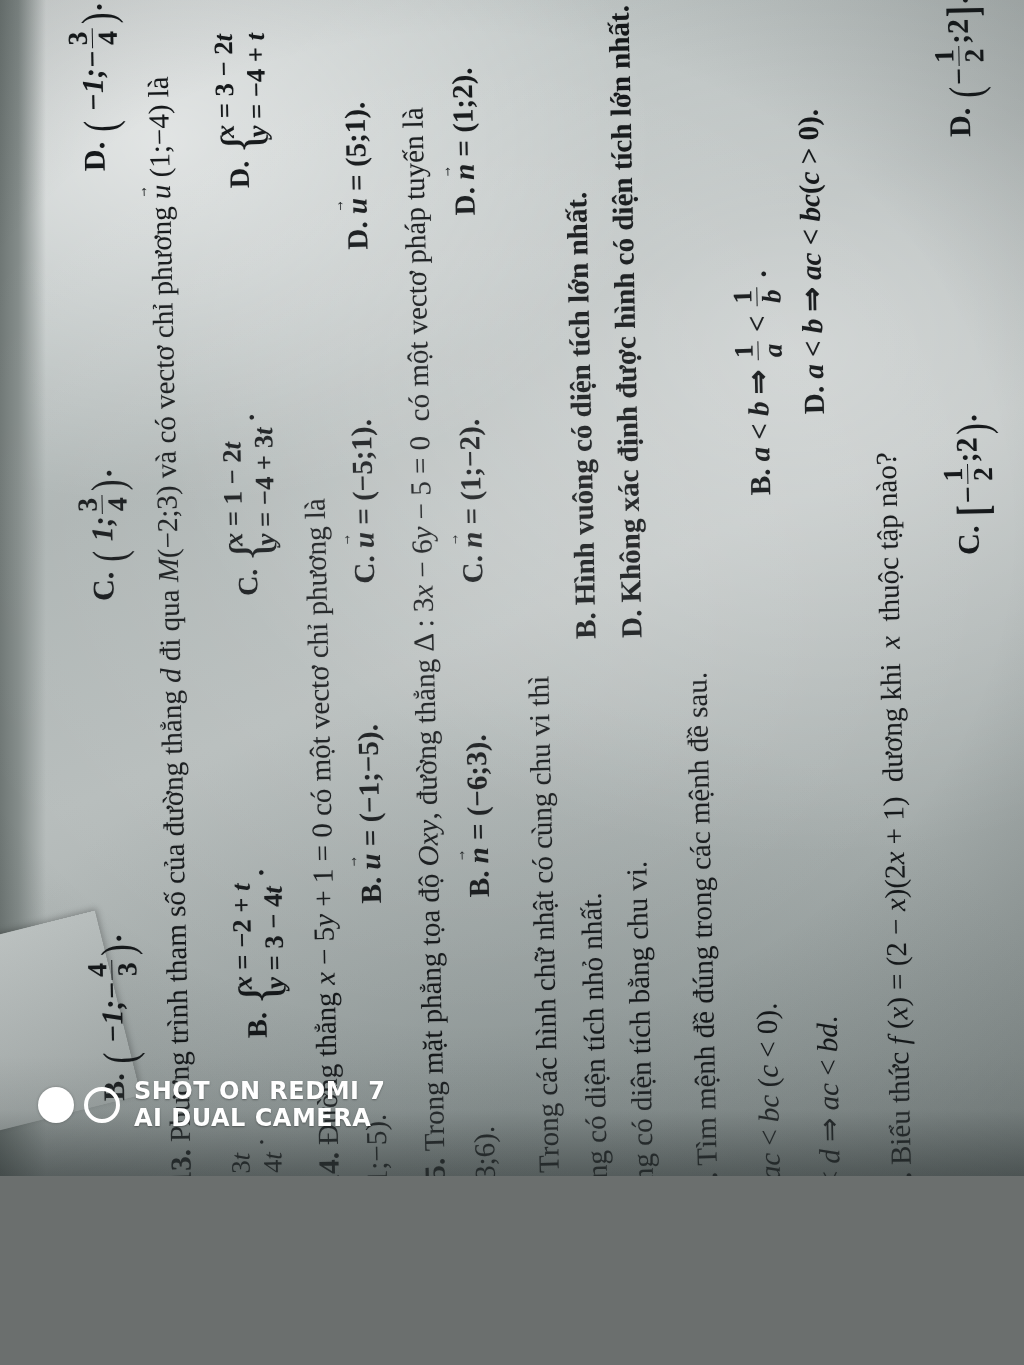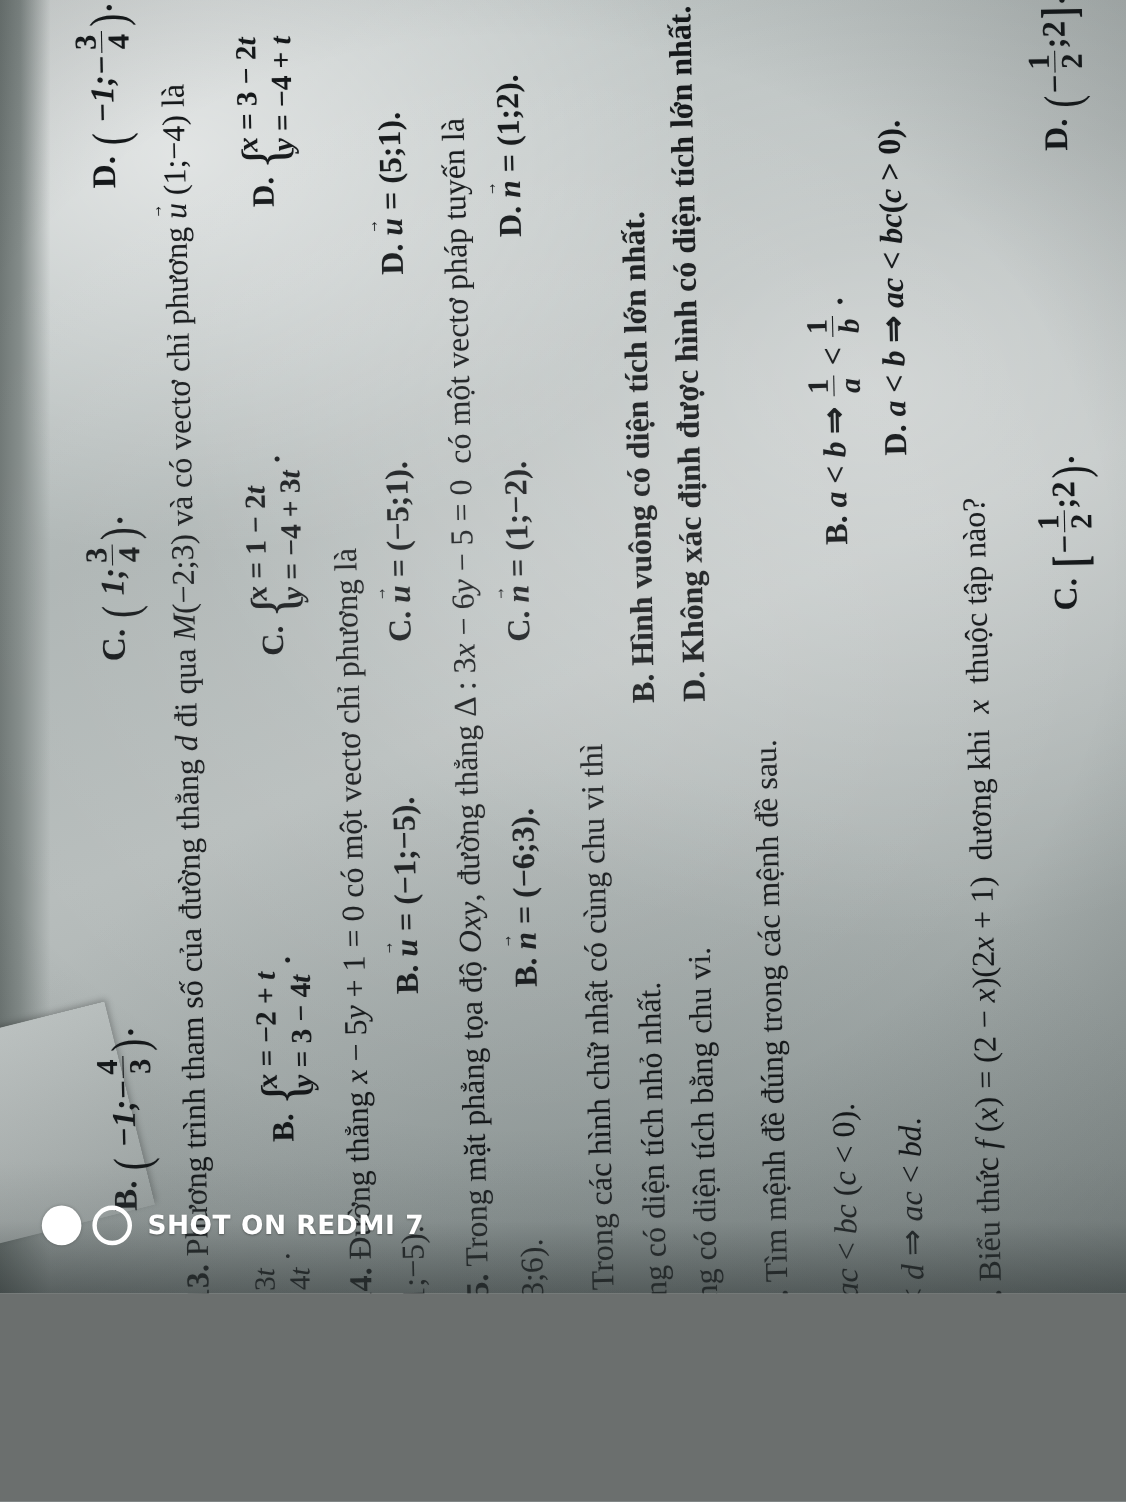--- a/index.html
+++ b/index.html
@@ -279,15 +279,16 @@
   <div id="edge-bottom"></div>
   <div id="vignette"></div>
 
   <div id="watermark">
     <div id="wm-dots">
       <div class="wm-dot-filled"></div>
       <div class="wm-dot-ring"></div>
     </div>
     <div id="wm-text">
       <div>SHOT ON REDMI 7</div>
+      <div>AI DUAL CAMERA</div>
     </div>
   </div>
 </div>
 
 </body></html>

